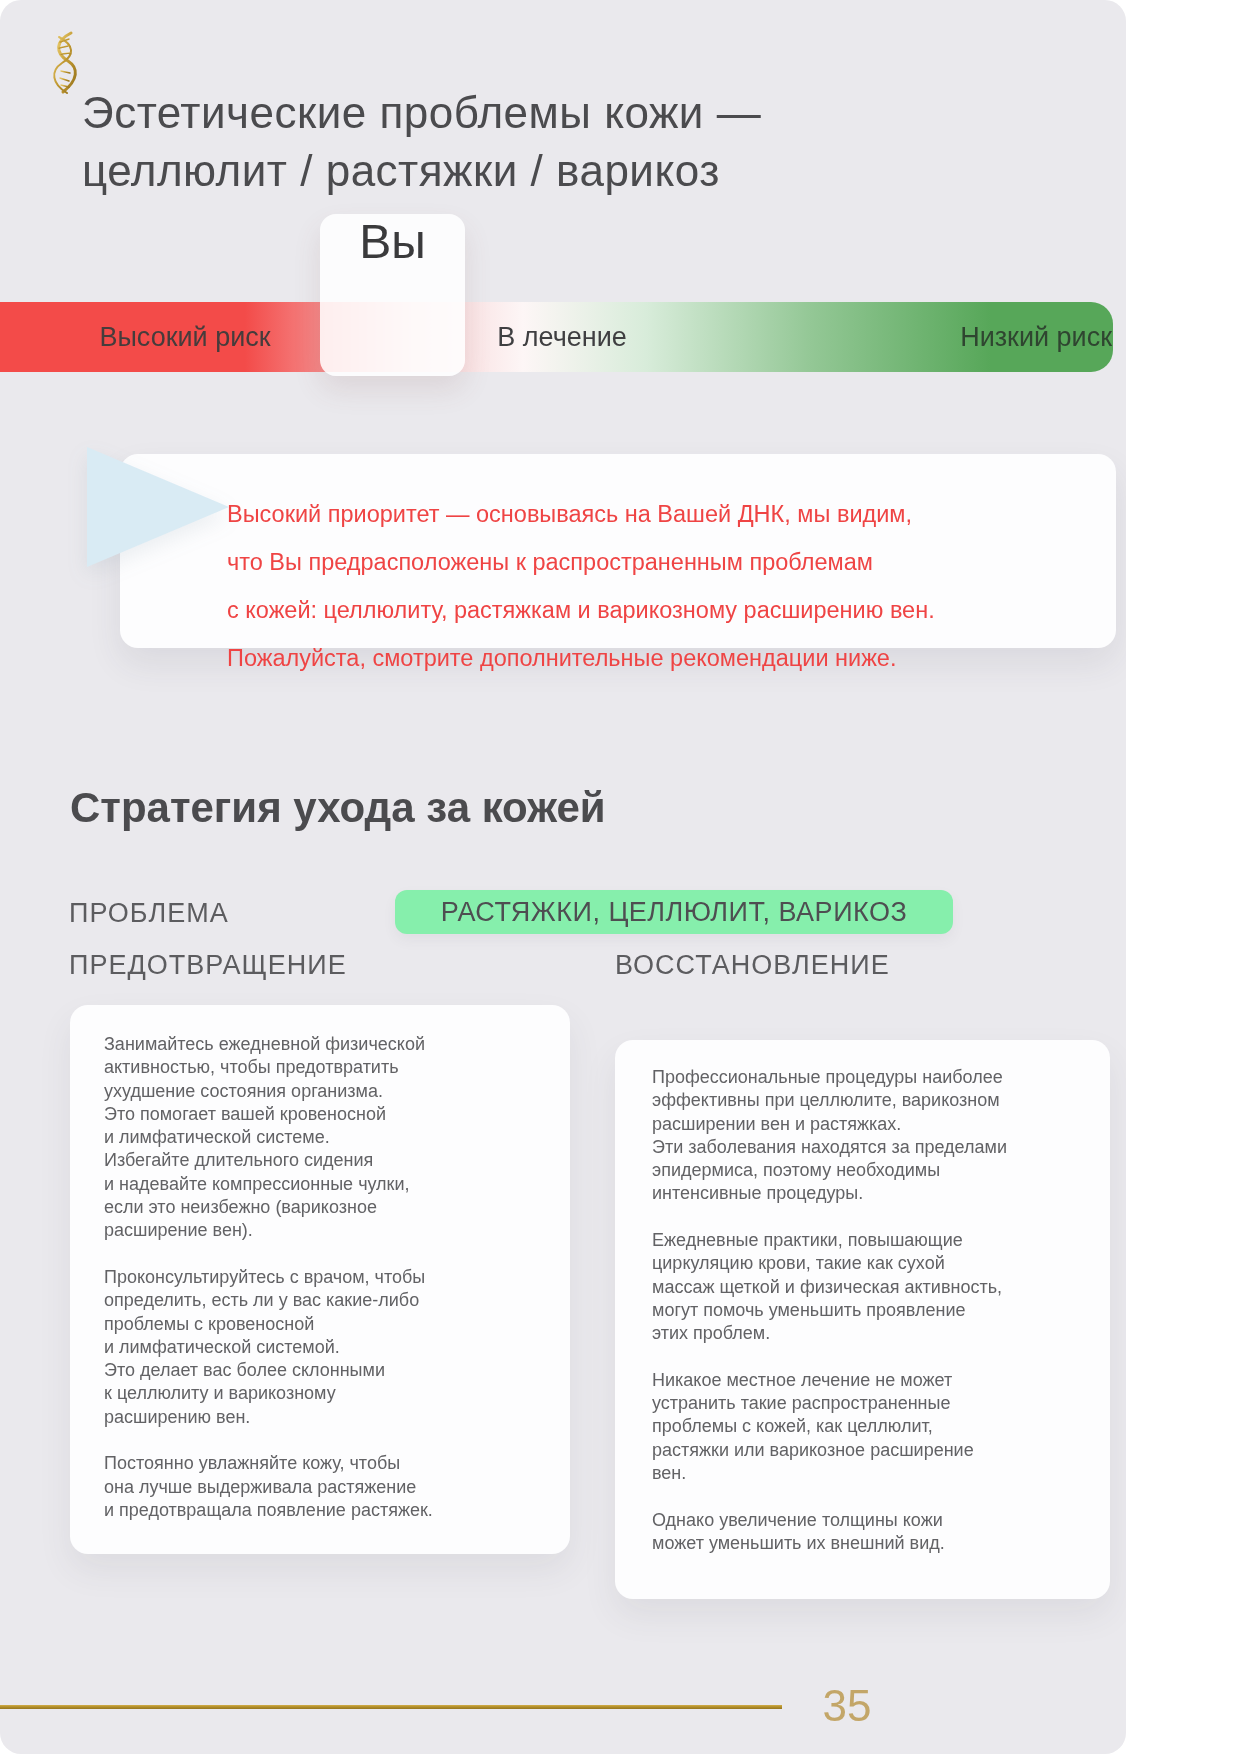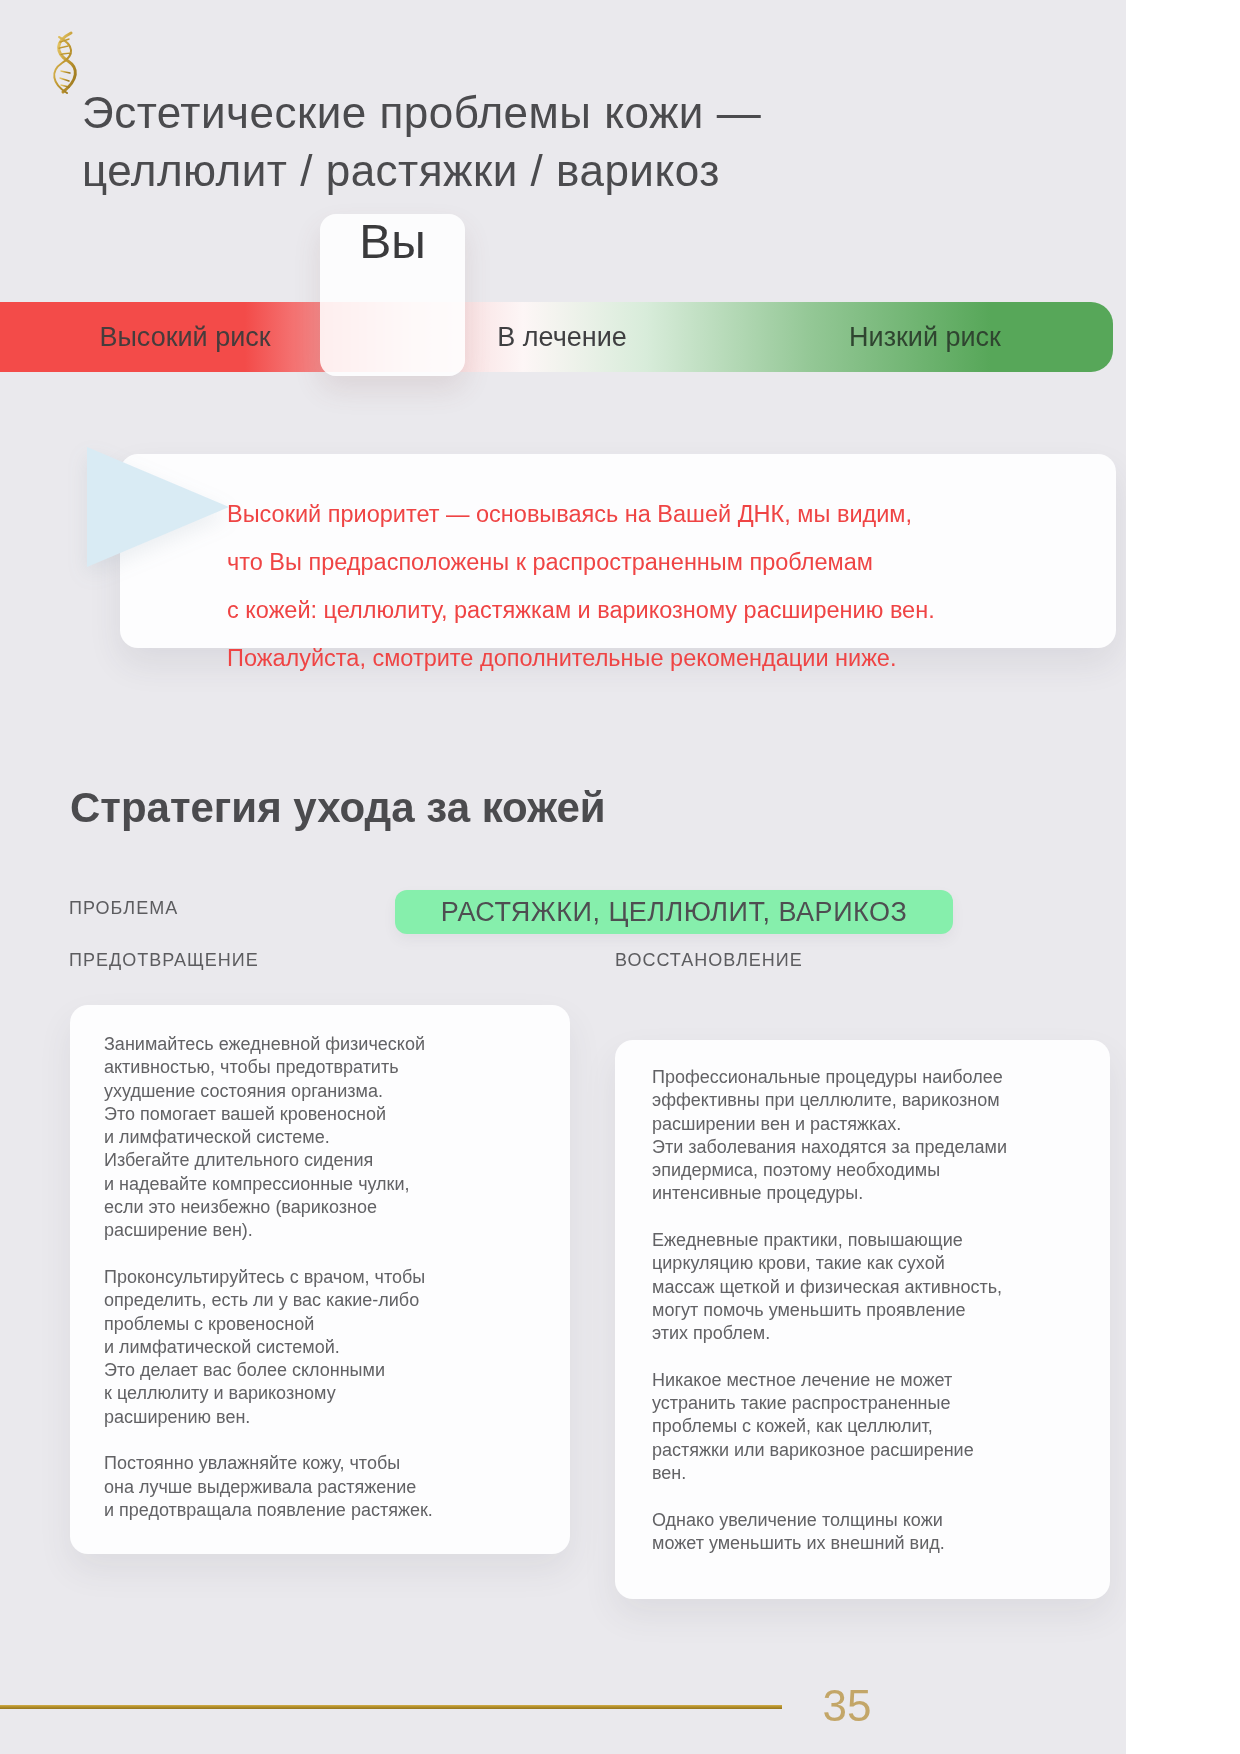--- a/index.html
+++ b/index.html
@@ -5,20 +5,21 @@
   html,body{margin:0;padding:0;}
   body{
     width:1240px;height:1754px;
     font-family:"Liberation Sans", sans-serif;
     background:#ffffff;
   }
   .page{
     position:relative;width:1126px;height:1754px;overflow:hidden;
     background:#eae9ed;
     color:#4a4a4c;
+    border-radius:21px;
   }
   
   .logo{position:absolute;left:48px;top:30px;width:34px;height:66px;}
   .title{
     position:absolute;left:82px;top:84px;
     font-size:44px;line-height:58px;font-weight:300;
     color:#4b4b4e;letter-spacing:.5px;white-space:nowrap;
   }
   
   .risk-bar{
@@ -33,21 +34,21 @@
       #93c795 73%,
       var(--risk_low,#57a759) 89%,
       var(--risk_low,#57a759) 100%);
   }
   .risk-label{
     position:absolute;top:0;height:70px;line-height:70px;width:260px;
     text-align:center;font-size:27px;font-weight:300;color:#463c3c;
   }
   .risk-label.high{left:55px;}
   .risk-label.medium{left:432px;color:#3f3f41;}
-  .risk-label.low{left:795px;color:#2f4530;}
+  .risk-label.low{left:852px;color:#2f4530;text-align:right;}
   .you-marker{
     position:absolute;left:320px;top:214px;width:145px;height:162px;
     background:rgba(255,255,255,.86);
     border-radius:16px;
     box-shadow:0 14px 28px rgba(120,70,70,.12);
     text-align:center;
     font-size:48px;font-weight:300;color:#3a3a3c;
     padding-top:0;box-sizing:border-box;
     z-index:2;
   }
@@ -73,21 +74,21 @@
     white-space:pre-line;
   }
   
   .strategy-title{
     position:absolute;left:70px;top:782px;
     font-size:42px;line-height:52px;font-weight:700;color:#4b4b4e;
     white-space:nowrap;
   }
   .cap-label{
     position:absolute;
-    font-size:18px;font-weight:300;color:#5c5c5f;letter-spacing:1px;
+    font-size:27px;font-weight:300;color:#5c5c5f;letter-spacing:1px;
     white-space:nowrap;
   }
   .problem-label{left:69px;top:898px;}
   .prevention-label{left:69px;top:950px;}
   .recovery-label{left:615px;top:950px;}
   .problem-pill{
     position:absolute;left:395px;top:890px;width:558px;height:44px;
     background:#86efac;border-radius:12px;
     box-shadow:0 6px 14px rgba(60,60,80,.06);
     text-align:center;line-height:44px;

